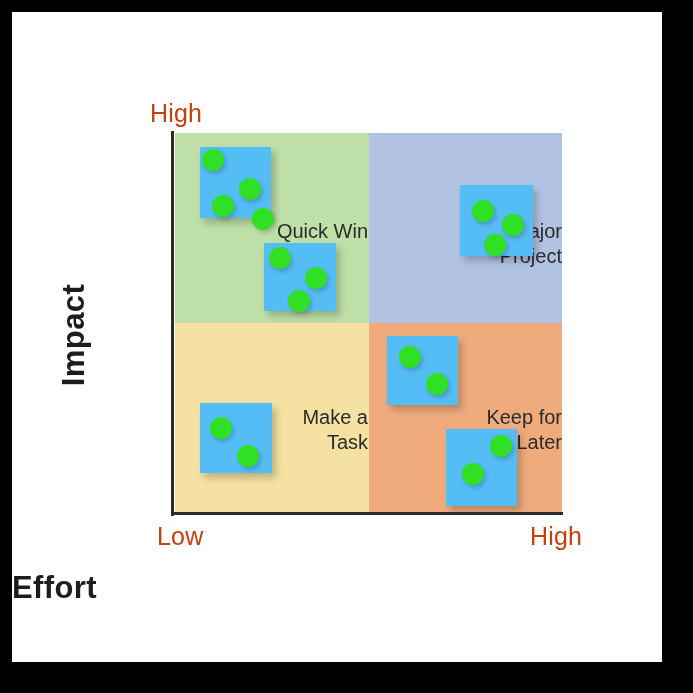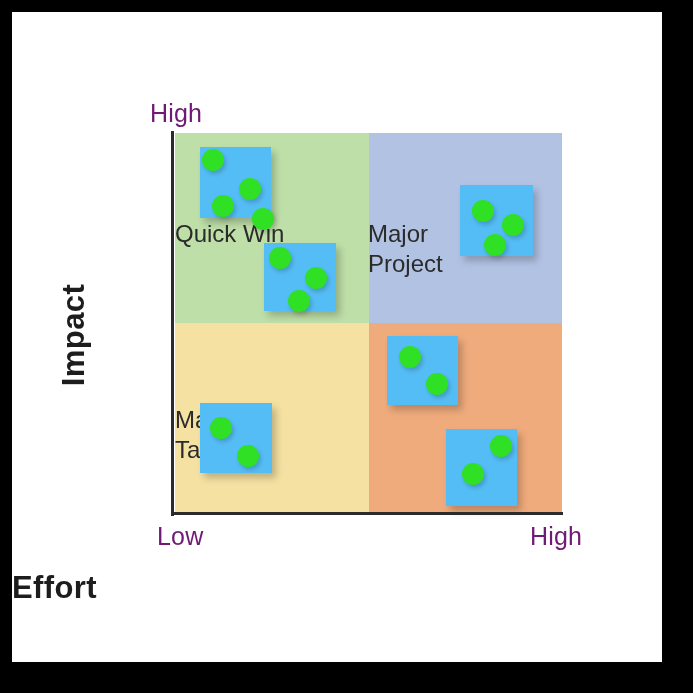--- a/index.html
+++ b/index.html
@@ -63,21 +63,21 @@
     top: 500px;   
     width: 392px;
     height: 3px;
     background: #2b2b2b;
   }
 
   
   .tick {
     position: absolute;
     font-size: 25px;
-    color: #701a75;
+    color: #c2410c;
     letter-spacing: 0.2px;
     white-space: nowrap;
   }
   .tick-y-high { left: 138px; top: 87px; }
   .tick-x-low  { left: 145px; top: 510px; }
   .tick-x-high { left: 518px; top: 510px; }
 
   .axis-title {
     position: absolute;
     font-size: 31px;
@@ -96,23 +96,23 @@
     top: 305px;
     width: 200px;
     text-align: center;
     transform: rotate(-90deg);
     transform-origin: 50% 50%;
   }
 
   
   .quad-label {
     position: absolute;
-    font-size: 24px;
+    font-size: 20px;
     color: #2b2b2b;
-    text-align: left;
+    text-align: right;
     line-height: 1.25;
     white-space: pre-line;
     pointer-events: none;
   }
 
   
   .card {
     position: absolute;
     background: #55bdf5;
     box-shadow: 4px 5px 7px rgba(0,0,0,0.22);
@@ -134,20 +134,22 @@
       <div class="quadrant q-tl" style="background: rgb(190, 223, 168);"></div>
       <div class="quadrant q-tr" style="background: rgb(177, 194, 227);"></div>
       <div class="quadrant q-bl" style="background: rgb(245, 225, 161);"></div>
       <div class="quadrant q-br" style="background: rgb(239, 171, 124);"></div>
 
       <div class="quad-label" id="lbl-0" style="left: 0px; top: 86px; width: 193px;">Quick Win</div>
       <div class="quad-label" id="lbl-1" style="left: 193px; top: 86px; width: 194px;">Major
 Project</div>
       <div class="quad-label" id="lbl-2" style="left: 0px; top: 272px; width: 193px;">Make a
 Task</div>
+      <div class="quad-label" id="lbl-3" style="left: 193px; top: 272px; width: 194px;">Keep for
+Later</div>
 
       <div id="cards-layer">
           <div class="card" style="left: 25px; top: 14px; width: 71px; height: 71px; background: rgb(85, 189, 245);">
             <div class="dot" style="left: 2px; top: 2px; width: 22px; height: 22px; background: rgb(47, 224, 36);"></div>
             <div class="dot" style="left: 39px; top: 31px; width: 22px; height: 22px; background: rgb(47, 224, 36);"></div>
             <div class="dot" style="left: 12px; top: 48px; width: 22px; height: 22px; background: rgb(47, 224, 36);"></div>
             <div class="dot" style="left: 52px; top: 61px; width: 22px; height: 22px; background: rgb(47, 224, 36);"></div>
           </div>
           <div class="card" style="left: 89px; top: 110px; width: 72px; height: 68px; background: rgb(85, 189, 245);">
             <div class="dot" style="left: 5px; top: 4px; width: 22px; height: 22px; background: rgb(47, 224, 36);"></div>

